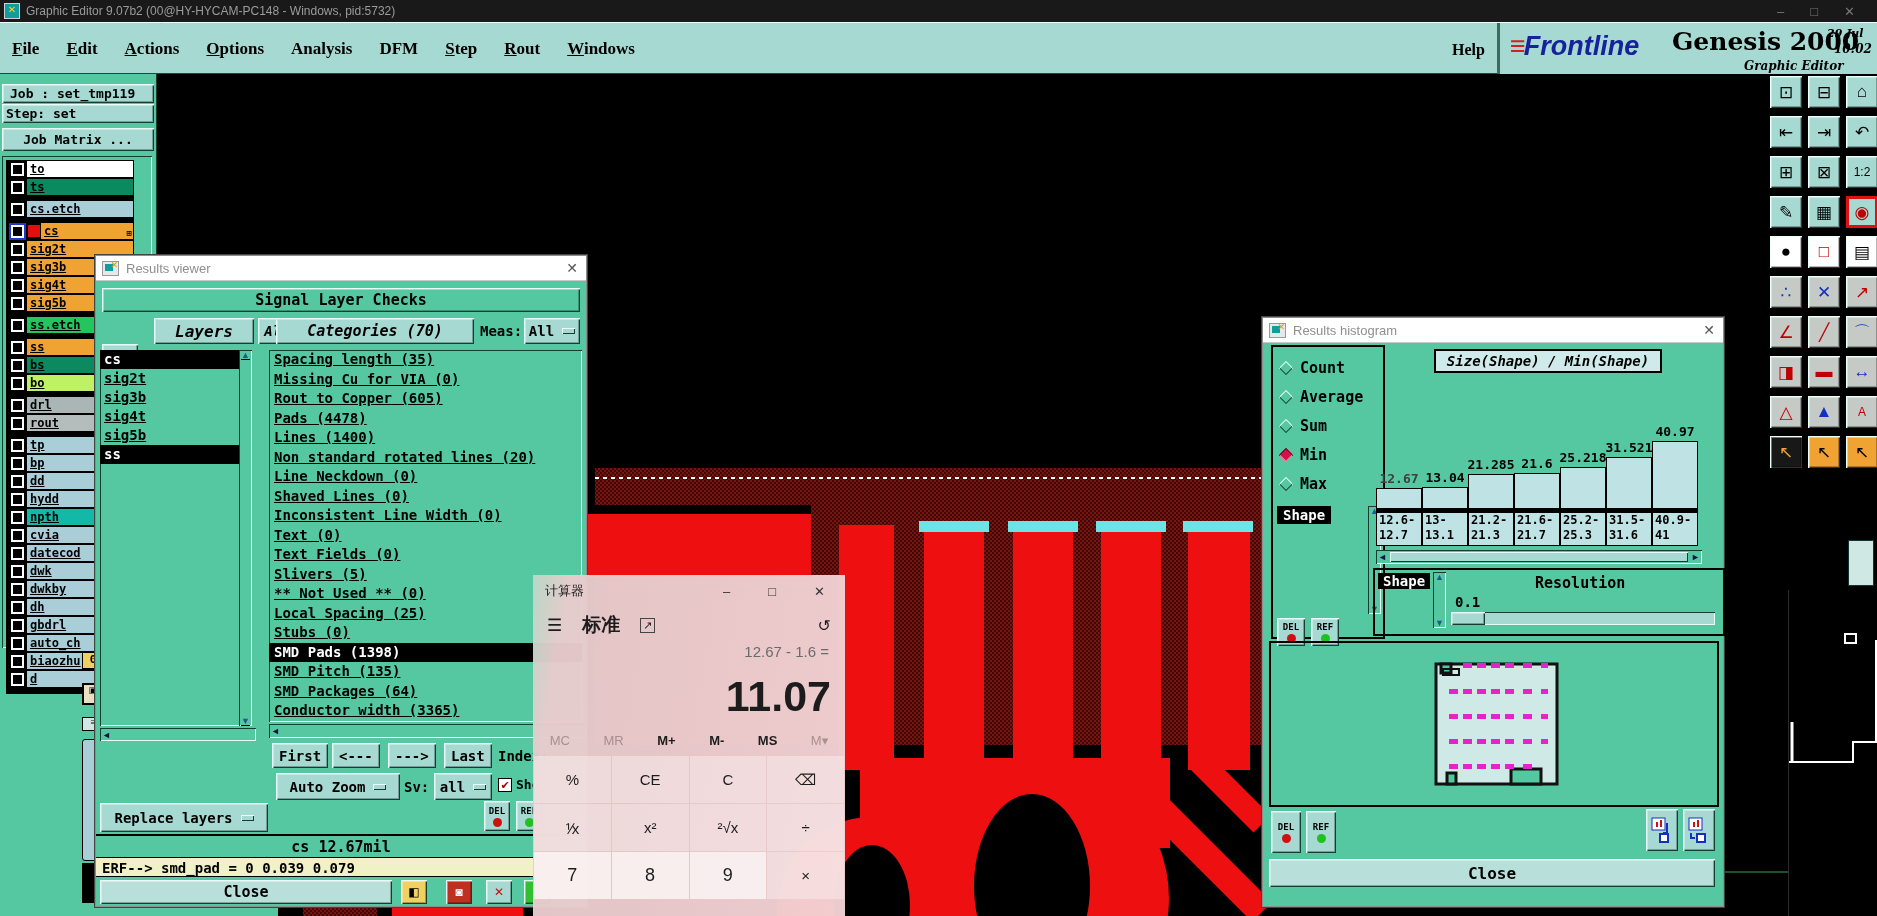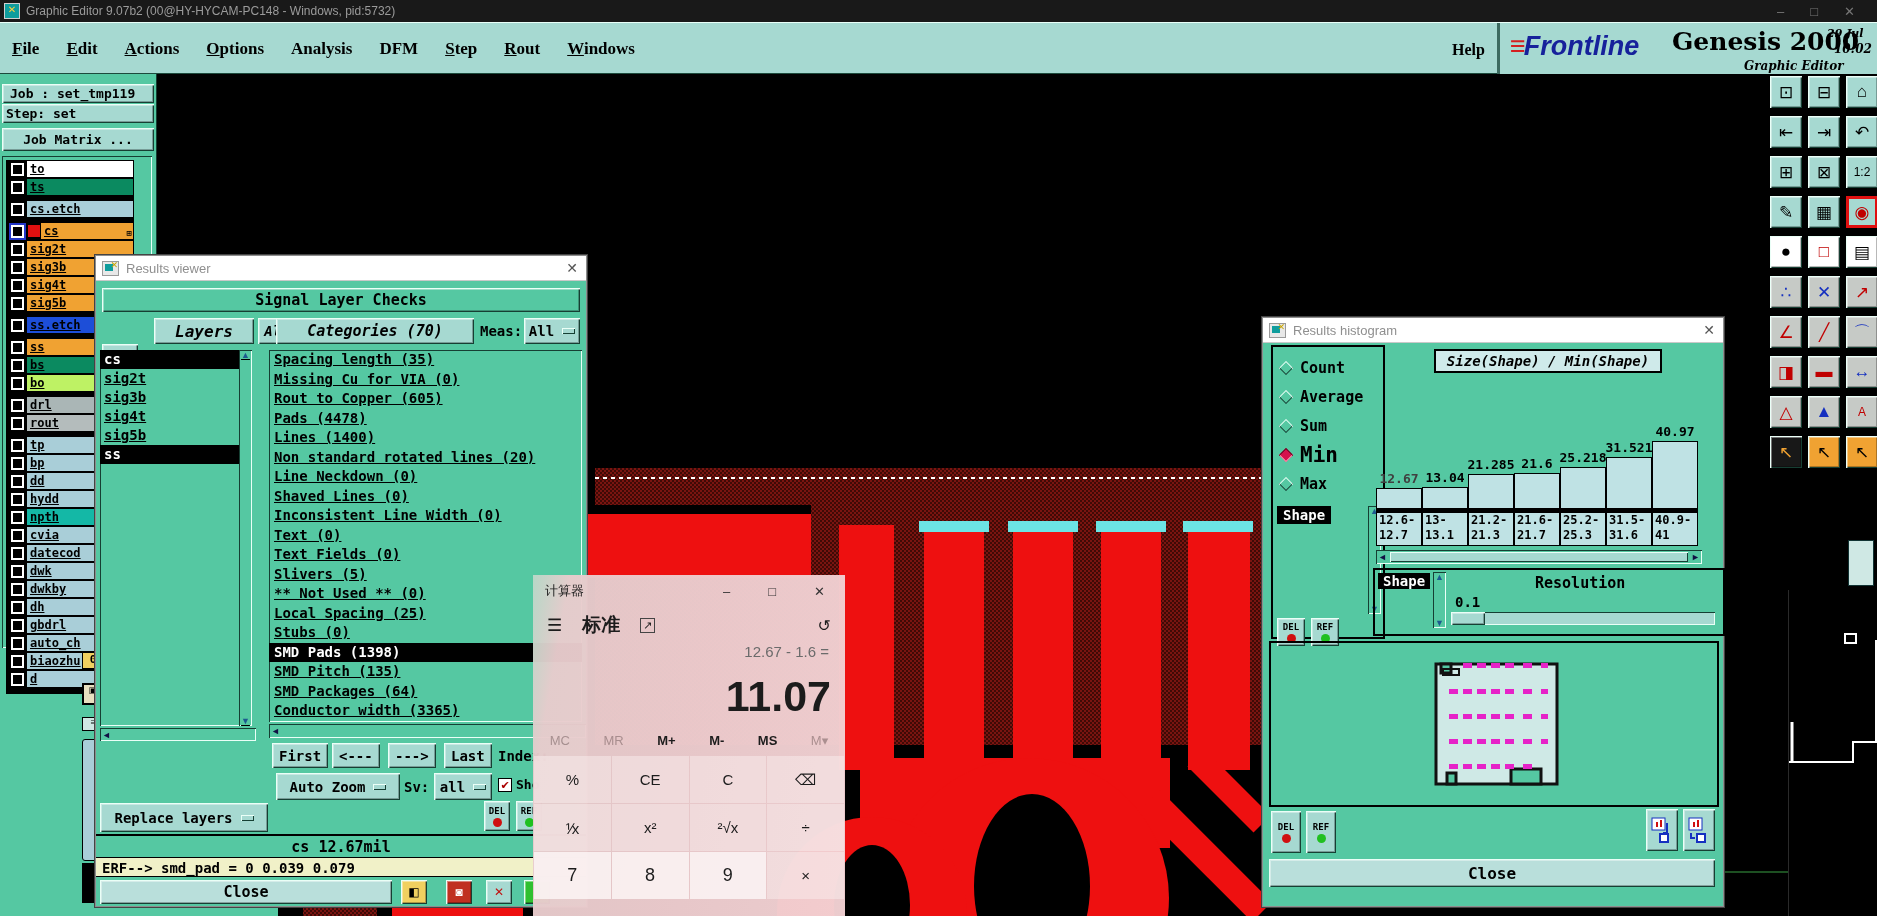--- a/index.html
+++ b/index.html
@@ -259,21 +259,21 @@
               <div class="cb"></div>
             </div>
             <div class="chip mono" style="background: rgb(240, 162, 50);">sig5b</div>
           </div>
         </div>
         <div class="lgroup">
           <div class="chip-row">
             <div class="cbcell">
               <div class="cb"></div>
             </div>
-            <div class="chip mono" style="background: #1d4ed8;">ss.etch</div>
+            <div class="chip mono" style="background: #22c55e;">ss.etch</div>
           </div>
         </div>
         <div class="lgroup">
           <div class="chip-row">
             <div class="cbcell">
               <div class="cb"></div>
             </div>
             <div class="chip mono" style="background: rgb(240, 162, 50);">ss</div>
           </div>
           <div class="chip-row">
@@ -554,21 +554,21 @@
           <div class="radio mono">
             <div class="diamond"></div>
             <div class="mono" style="font-size: 15px;">Average</div>
           </div>
           <div class="radio mono">
             <div class="diamond"></div>
             <div class="mono" style="font-size: 15px;">Sum</div>
           </div>
           <div class="radio mono">
             <div class="diamond sel"></div>
-            <div class="mono" style="font-size: 21px;">Min</div>
+            <div class="mono" style="font-size: 15px;">Min</div>
           </div>
           <div class="radio mono">
             <div class="diamond"></div>
             <div class="mono" style="font-size: 15px;">Max</div>
           </div>
         </div>
       <div style="display:flex;margin:8px 2px 0 4px;height:108px;">
         <div style="flex:1;">
           <div class="mono listsel" style="display:inline-block;font-size:14px;padding:1px 6px;">Shape</div>
         </div>

